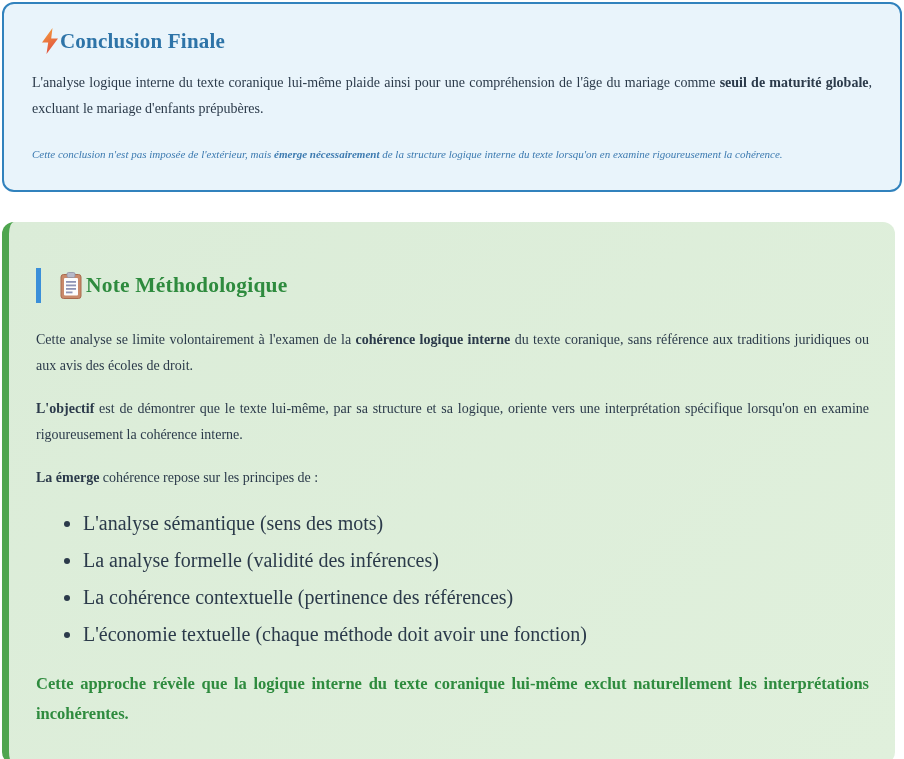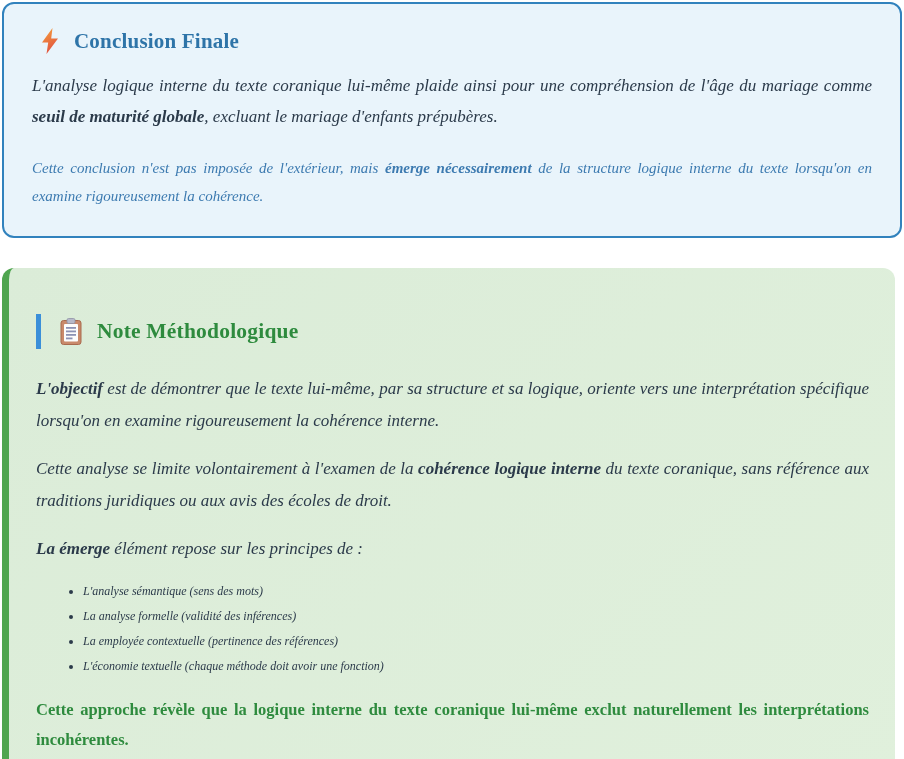--- a/index.html
+++ b/index.html
@@ -22,84 +22,81 @@
     margin: 2px 2px 0 2px;
     background: #e9f4fb;
     border: 2px solid #3182bd;
     border-radius: 12px;
     padding: 22px 28px 26px 28px;
     box-sizing: border-box;
   }
   .card-conclusion .card-header {
     display: flex;
     align-items: center;
-    gap: 14px;
     margin: 2px 0 16px 8px;
   }
   .card-conclusion .card-title {
     color: #2e74a8;
     font-size: 21px;
     font-weight: bold;
     letter-spacing: 0.2px;
   }
   .body-par {
     color: #2b3a4a;
-    font-size: 17px;
+    font-size: 14px;
     line-height: 1.85;
     text-align: justify;
     margin: 0 0 0 0;
-    font-style: italic;
   }
   .card-conclusion .body-par { margin-top: 14px; }
   .note-par {
     color: #3c7ab0;
     font-style: italic;
-    font-size: 15px;
+    font-size: 11px;
     line-height: 1.85;
     text-align: justify;
     margin: 22px 0 0 0;
   }
   .bold { font-weight: bold; }
 
   
   .card-method {
     margin: 30px 9px 0 2px;
     background: linear-gradient(135deg, #dbecd8 0%, #e0f0dc 100%);
     border-left: 7px solid #4fa54f;
     border-radius: 12px;
     padding: 46px 26px 34px 27px;
     box-sizing: border-box;
     min-height: 475px;
   }
   .card-method .card-header {
     display: flex;
     align-items: center;
-    gap: 15px;
+    gap: 4px;
     border-left: 5px solid #3a8fd9;
     padding: 4px 0 4px 19px;
     margin: 0 0 24px 0;
   }
   .card-method .card-title {
     color: #2e8b3e;
     font-size: 21.5px;
     font-weight: bold;
     letter-spacing: 0.2px;
   }
   .card-method .body-par { margin: 0 0 17px 0; }
   .principles-list {
     margin: 2px 0 18px 0;
     padding: 0 0 0 47px;
     list-style: disc;
   }
   .principles-list li {
     color: #2b3a4a;
-    font-size: 12px;
+    font-size: 20px;
     line-height: 1.5;
     margin-bottom: 7px;
-    font-style: italic;
   }
   .method-conclusion {
     color: #2e8b3e;
     font-weight: bold;
     font-size: 16.5px;
     line-height: 1.85;
     text-align: justify;
     margin: 20px 0 0 0;
   }
 
@@ -143,29 +140,29 @@
           <rect x="7" y="0.5" width="8" height="5" rx="1.5" fill="#b7b9c9" stroke="#8f92a6" stroke-width="0.8"></rect>
           <rect x="6" y="9" width="10" height="1.8" fill="#8d93b5"></rect>
           <rect x="6" y="12.5" width="10" height="1.8" fill="#8d93b5"></rect>
           <rect x="6" y="16" width="10" height="1.8" fill="#8d93b5"></rect>
           <rect x="6" y="19.5" width="6.5" height="1.8" fill="#8d93b5"></rect>
         </svg>
       </span>
       <span class="card-title">Note Méthodologique</span>
     </div>
 
+    <p class="body-par"><span>Cette analyse se limite volontairement à l'examen de la </span><span class="bold">cohérence logique interne</span><span> du texte coranique, sans référence aux traditions juridiques ou aux avis des écoles de droit.</span></p>
+
     <p class="body-par"><span class="bold">L'objectif</span><span> est de démontrer que le texte lui-même, par sa structure et sa logique, oriente vers une interprétation spécifique lorsqu'on en examine rigoureusement la cohérence interne.</span></p>
 
-    <p class="body-par"><span>Cette analyse se limite volontairement à l'examen de la </span><span class="bold">cohérence logique interne</span><span> du texte coranique, sans référence aux traditions juridiques ou aux avis des écoles de droit.</span></p>
-
-    <p class="body-par"><span class="bold">La émerge</span><span> élément repose sur les principes de :</span></p>
+    <p class="body-par"><span class="bold">La émerge</span><span> cohérence repose sur les principes de :</span></p>
 
     <ul class="principles-list">
       <li>L'analyse sémantique (sens des mots)</li>
       <li>La analyse formelle (validité des inférences)</li>
-      <li>La employée contextuelle (pertinence des références)</li>
+      <li>La cohérence contextuelle (pertinence des références)</li>
       <li>L'économie textuelle (chaque méthode doit avoir une fonction)</li>
     </ul>
 
     <p class="method-conclusion">Cette approche révèle que la logique interne du texte coranique lui-même exclut naturellement les interprétations incohérentes.</p>
   </section>
 
 </div>
 
 </body></html>

